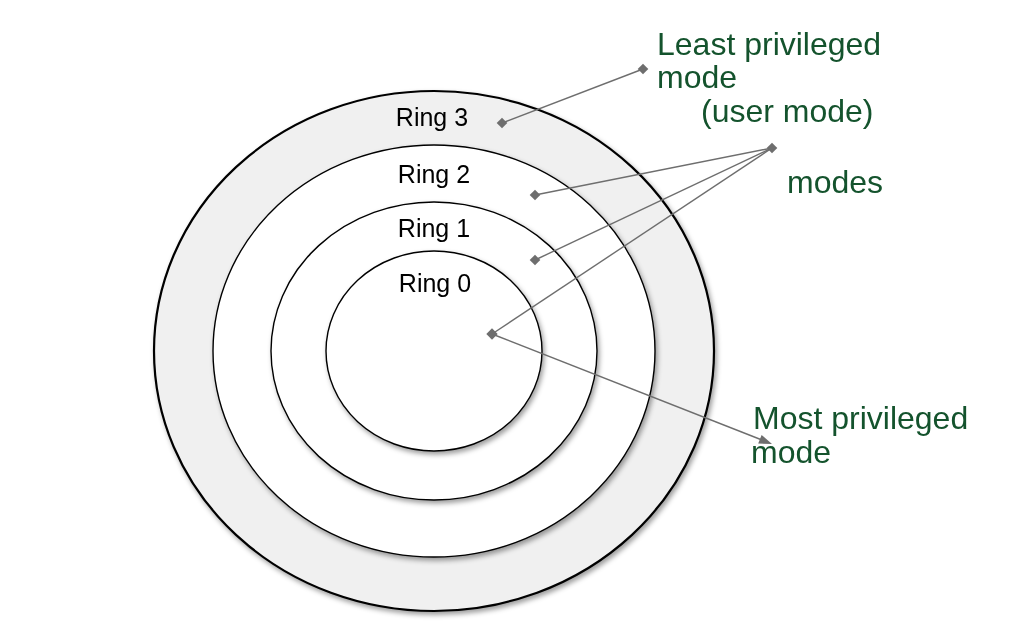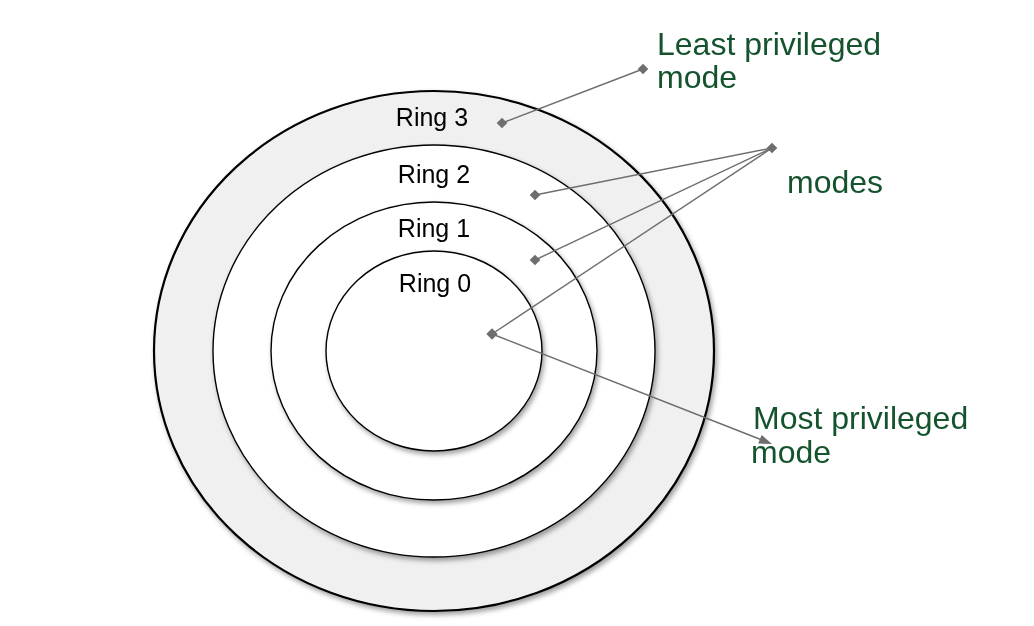--- a/index.html
+++ b/index.html
@@ -75,19 +75,20 @@
     <polygon class="marker" points="772,444 758.2,443.5 761.6,434.9"></polygon>
 
     <text class="ring-label" x="432" y="126">Ring 3</text>
     <text class="ring-label" x="434" y="183">Ring 2</text>
     <text class="ring-label" x="434" y="237">Ring 1</text>
     <text class="ring-label" x="435" y="292">Ring 0</text>
   </svg>
 
   <div class="note" style="left:657px; top:30px;">Least privileged</div>
   <div class="note" style="left:657px; top:63px;">mode</div>
+  <div class="note" style="left:701px; top:97px;">(user mode)</div>
 
   <div class="note" style="left:787px; top:168px;">modes</div>
 
   <div class="note" style="left:753px; top:404px;">Most privileged</div>
   <div class="note" style="left:751px; top:438px;">mode</div>
 
 </div>
 
 </body></html>

